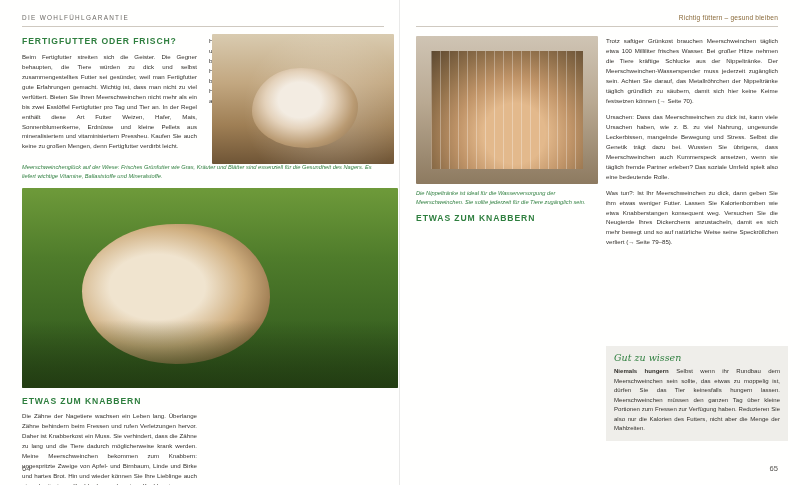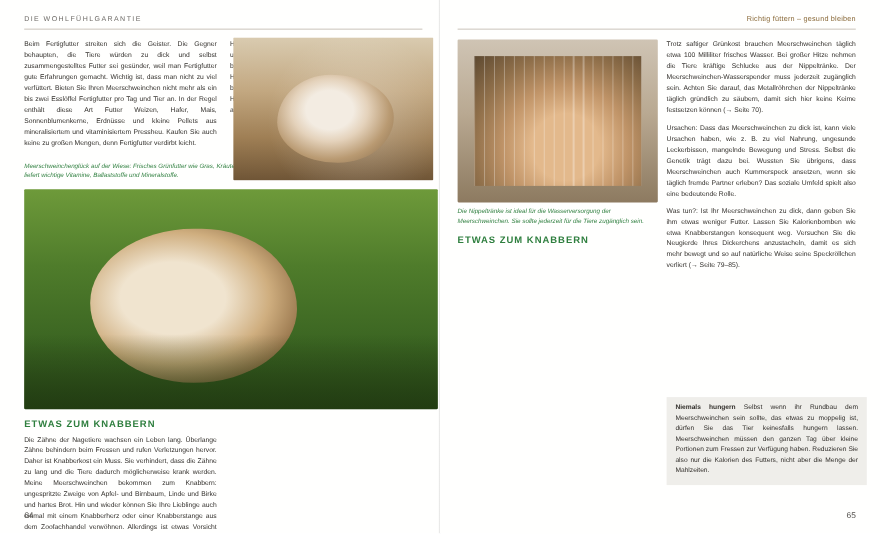--- a/index.html
+++ b/index.html
@@ -163,20 +163,21 @@
 <body>
 
 <div class="spread">
 
   <div class="page left">
     <div class="runhead">Die Wohlfühlgarantie</div>
     <hr class="rule">
 
     <div class="cols">
       <div class="col">
+        <h2 class="head">FERTIGFUTTER ODER FRISCH?</h2>
         <p class="body">Beim Fertigfutter streiten sich die Geister. Die Gegner behaupten, die Tiere würden zu dick und selbst zusammengestelltes Futter sei gesünder, weil man Fertigfutter gute Erfahrungen gemacht. Wichtig ist, dass man nicht zu viel verfüttert. Bieten Sie Ihren Meerschweinchen nicht mehr als ein bis zwei Esslöffel Fertigfutter pro Tag und Tier an. In der Regel enthält diese Art Futter Weizen, Hafer, Mais, Sonnenblumenkerne, Erdnüsse und kleine Pellets aus mineralisiertem und vitaminisiertem Pressheu. Kaufen Sie auch keine zu großen Mengen, denn Fertigfutter verdirbt leicht.</p>
       </div>
       <div class="col">
         <p class="body">Hinweis: Der Begriff »Fertigfutter« ist irreführend, weil er unterstellt, dass die Meerschweinchen kein anderes Futter mehr benötigen. Dem ist jedoch nicht so. Ihre Tiere brauchen täglich Heu und Grünfutter. Wenn Sie Fertigfutter verwenden, so betrachten Sie es eher als Ergänzung und nicht als Hauptnahrungsmittel. Nur so gewährleisten Sie eine ausgewogene Ernährung.</p>
       </div>
     </div>
 
     <div class="photo photo-top-left" style="position:absolute;left:212px;top:34px;"></div>
 
     <div class="caption" style="margin-top:6px;">Meerschweinchenglück auf der Wiese: Frisches Grünfutter wie Gras, Kräuter und Blätter sind essenziell für die Gesundheit des Nagers. Es liefert wichtige Vitamine, Ballaststoffe und Mineralstoffe.</div>
@@ -211,19 +212,20 @@
 
       <div class="col narrow">
         <p class="body">Trotz saftiger Grünkost brauchen Meerschweinchen täglich etwa 100 Milliliter frisches Wasser. Bei großer Hitze nehmen die Tiere kräftige Schlucke aus der Nippeltränke. Der Meerschweinchen-Wasserspender muss jederzeit zugänglich sein. Achten Sie darauf, das Metallröhrchen der Nippeltränke täglich gründlich zu säubern, damit sich hier keine Keime festsetzen können (→ Seite 70).</p>
 
         <p class="body">Ursachen: Dass das Meerschweinchen zu dick ist, kann viele Ursachen haben, wie z. B. zu viel Nahrung, ungesunde Leckerbissen, mangelnde Bewegung und Stress. Selbst die Genetik trägt dazu bei. Wussten Sie übrigens, dass Meerschweinchen auch Kummerspeck ansetzen, wenn sie täglich fremde Partner erleben? Das soziale Umfeld spielt also eine bedeutende Rolle.</p>
         <p class="body">Was tun?: Ist Ihr Meerschweinchen zu dick, dann geben Sie ihm etwas weniger Futter. Lassen Sie Kalorienbomben wie etwa Knabberstangen konsequent weg. Versuchen Sie die Neugierde Ihres Dickerchens anzustacheln, damit es sich mehr bewegt und so auf natürliche Weise seine Speckröllchen verliert (→ Seite 79–85).</p>
       </div>
     </div>
 
     <div class="greybox" style="position:absolute;left:206px;bottom:44px;width:166px;">
+      <div class="handhead">Gut zu wissen</div>
       <p><span class="lead">Niemals hungern</span> <span>Selbst wenn ihr Rundbau dem Meerschweinchen sein sollte, das etwas zu moppelig ist, dürfen Sie das Tier keinesfalls hungern lassen. Meerschweinchen müssen den ganzen Tag über kleine Portionen zum Fressen zur Verfügung haben. Reduzieren Sie also nur die Kalorien des Futters, nicht aber die Menge der Mahlzeiten.</span></p>
     </div>
 
     <div class="folio right">65</div>
   </div>
 
 </div>
 
 </body></html>

